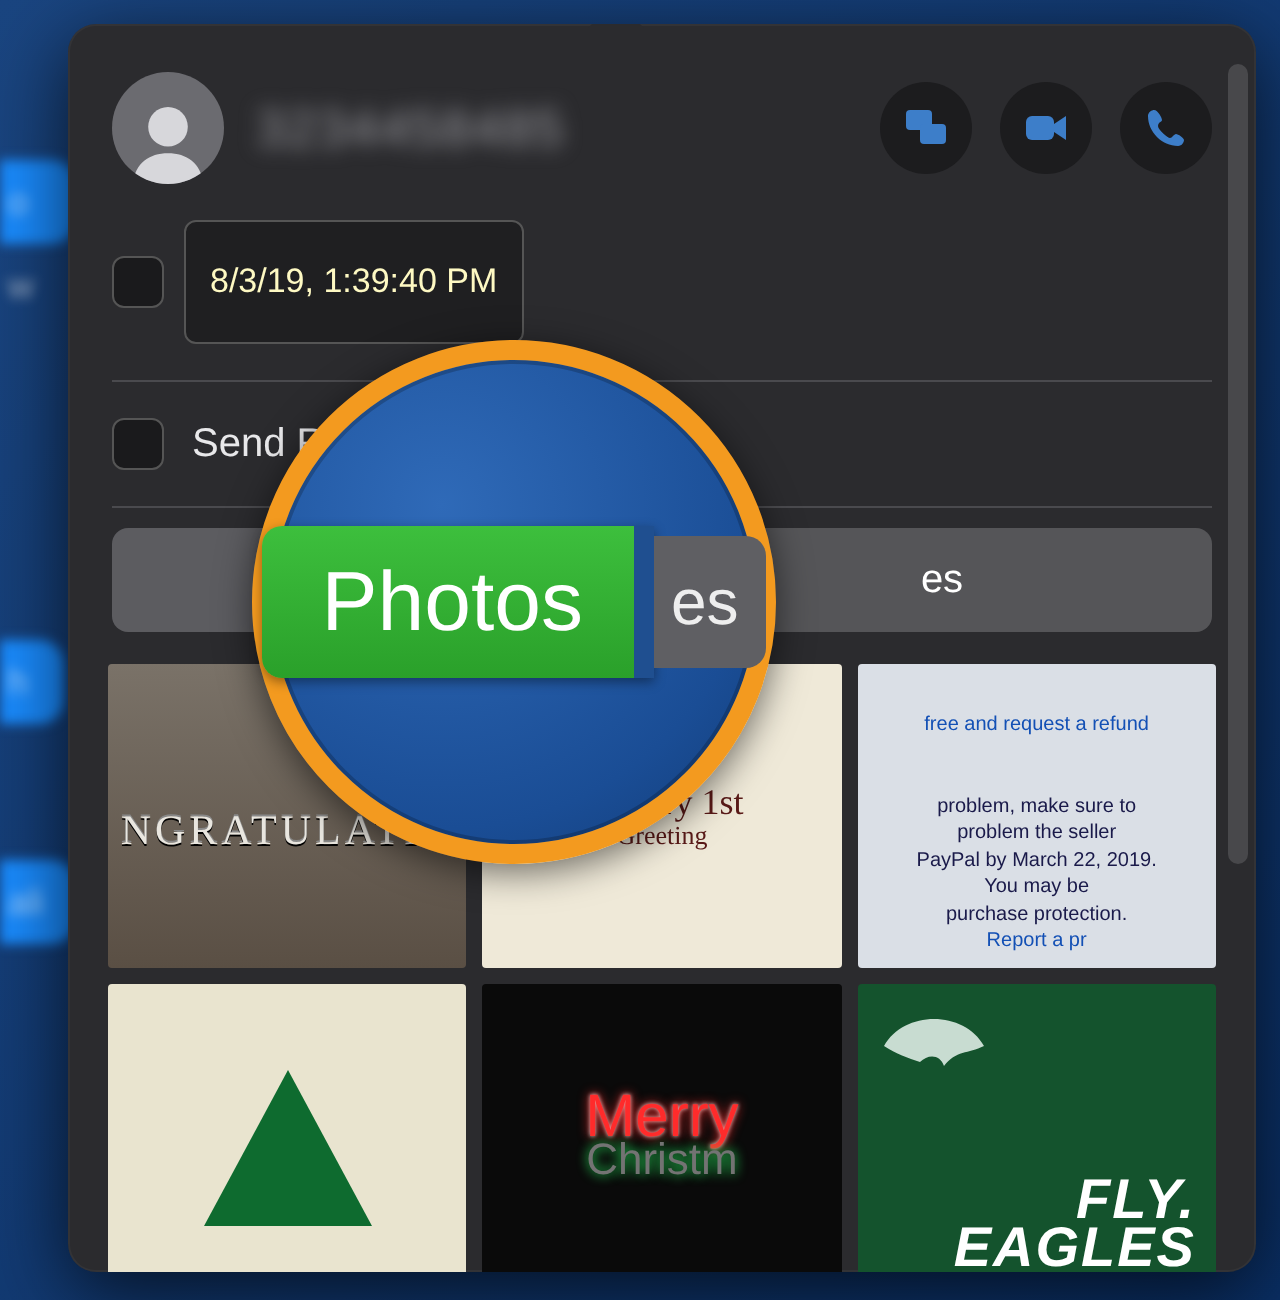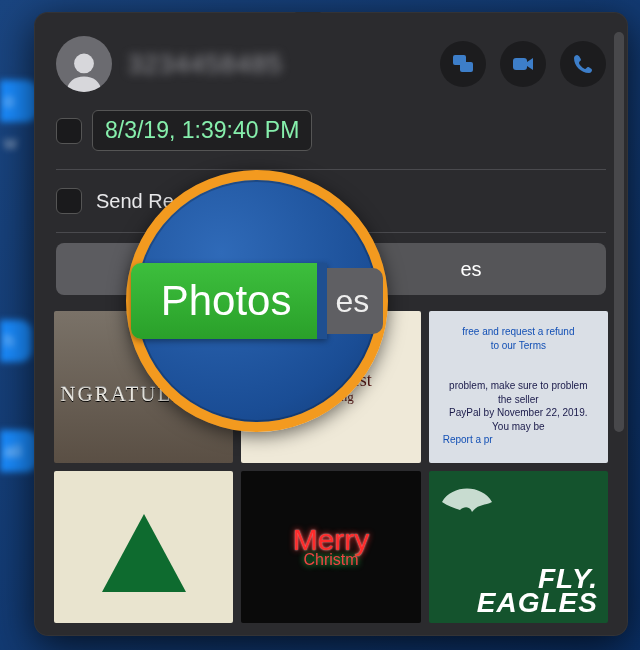--- a/index.html
+++ b/index.html
@@ -98,23 +98,23 @@
     border-radius:6px;
     background:#1a1a1c;
     border:1px solid #555;
     flex-shrink:0;
     margin-right:14px;
   }
   .timestamp-field {
     background:#1f1f21;
     border:1px solid #555;
     border-radius:6px;
-    padding:6px 12px;
-    color:#86efac;
-    font-size:23px;
+    padding:20px 12px;
+    color:#fef9c3;
+    font-size:17px;
     margin-left:-4px;
   }
   .divider {
     height:1px; background:#4a4a4e;
     margin:10px 22px;
   }
 
   
   .tabs-row {
     position:relative;
@@ -152,37 +152,37 @@
   .t1 { background: linear-gradient(#7a7268,#5a4f44); }
   .t1 .sign{
     font-family: Georgia, serif;
     font-size:21px; letter-spacing:2px; color:#e9e6df;
     text-shadow:0 1px 0 #000, 0 -1px 0 #888;
     transform:translateY(8px);
   }
   .t2 { background:#efe9d8; color:#5a1a18; font-family: Georgia, serif; }
   .t2 .jan{ font-size:18px; line-height:1.05;}
   .t2 .jan small{font-size:13px; display:block;}
-  .t3 { background:#dadfe6; color:#1a1a4a; font-size:10px; line-height:1.35; padding:14px; align-items:flex-start;}
+  .t3 { background:#dadfe6; color:#1a1a4a; font-size:10px; line-height:1.35; padding:24px; align-items:flex-start;}
   .t3 .lnk{ color:#1350b5;}
   .t4 { background:#e9e4cf; }
   .t4 .tree{
     width:0;height:0;
     border-left:42px solid transparent;
     border-right:42px solid transparent;
     border-bottom:78px solid #0e6b2f;
     position:relative; top:6px;
   }
   .t5 { background:#0a0a0a; }
   .t5 .neon{
     font-family: Liberation Sans, sans-serif;
     font-size:30px; line-height:0.85;
     color:#ff2b2b; text-shadow:0 0 6px #ff2b2b,0 0 2px #fff;
   }
-  .t5 .neon span{ color:#ef4444; text-shadow:0 0 6px #2bff66; display:block; font-size:16px;}
+  .t5 .neon span{ color:#737373; text-shadow:0 0 6px #2bff66; display:block; font-size:22px;}
   .t6 { background:#14532d; font-weight:800; font-style:italic; font-size:28px; line-height:0.85; letter-spacing:1px;}
   .t6 .eagle{ position:absolute; left:8px; top:6px; width:60px; height:50px; opacity:0.85;}
   .t6 .txt{ position:absolute; right:10px; bottom:8px; text-align:right;}
 
   
   .magnifier {
     position:absolute;
     left:126px; top:170px;
     width:262px; height:262px;
     border-radius:50%;
@@ -276,25 +276,26 @@
       </div>
       <div class="thumb t2">
         <div class="jan">
           <span>January 1st</span>
           <small>Greeting</small>
         </div>
       </div>
       <div class="thumb t3">
         <div>
           <div class="lnk">free and request a refund</div>
-          <div class="lnk">to our Terms</div><br>
+          <br>
           <br>
           <div>problem, make sure to problem the seller</div>
-          <div>PayPal by November 22, 2019. You may be</div>
-          <div class="lnk" style="text-align:left">Report a pr</div>
+          <div>PayPal by March 22, 2019. You may be</div>
+          <div>purchase protection.</div>
+          <div class="lnk" style="text-align:center">Report a pr</div>
         </div>
       </div>
       <div class="thumb t4">
         <div class="tree"></div>
       </div>
       <div class="thumb t5">
         <div class="neon">
           <div>Merry</div>
           <span>Christm</span>
         </div>

